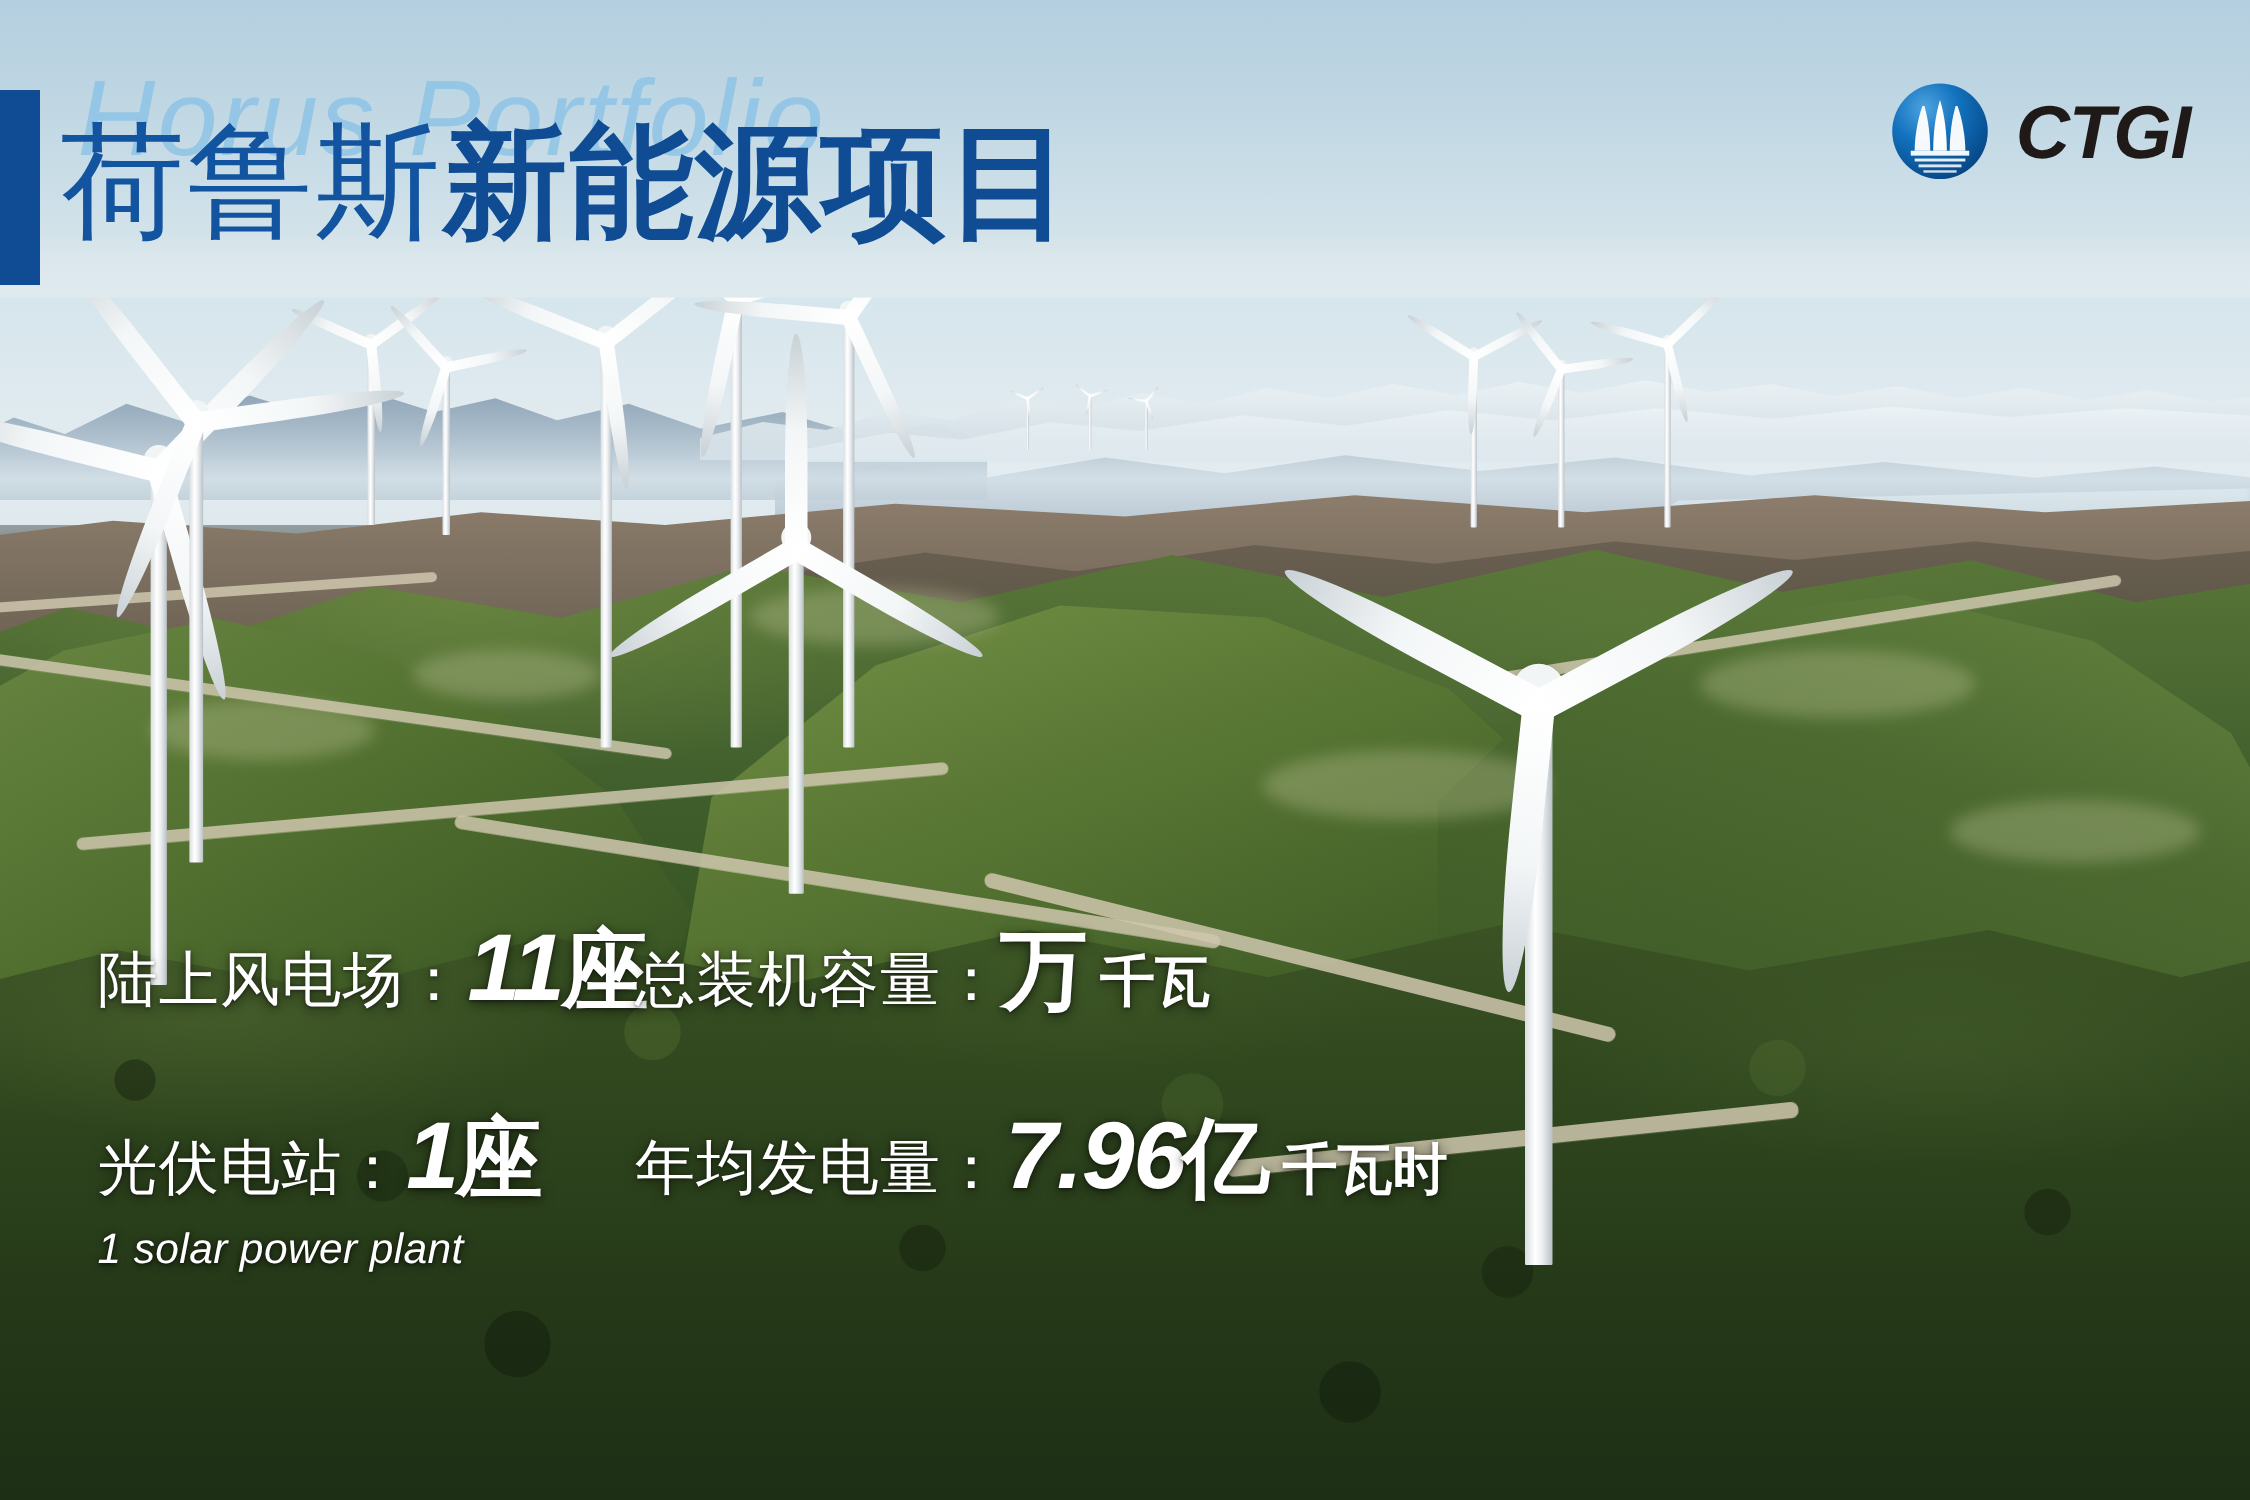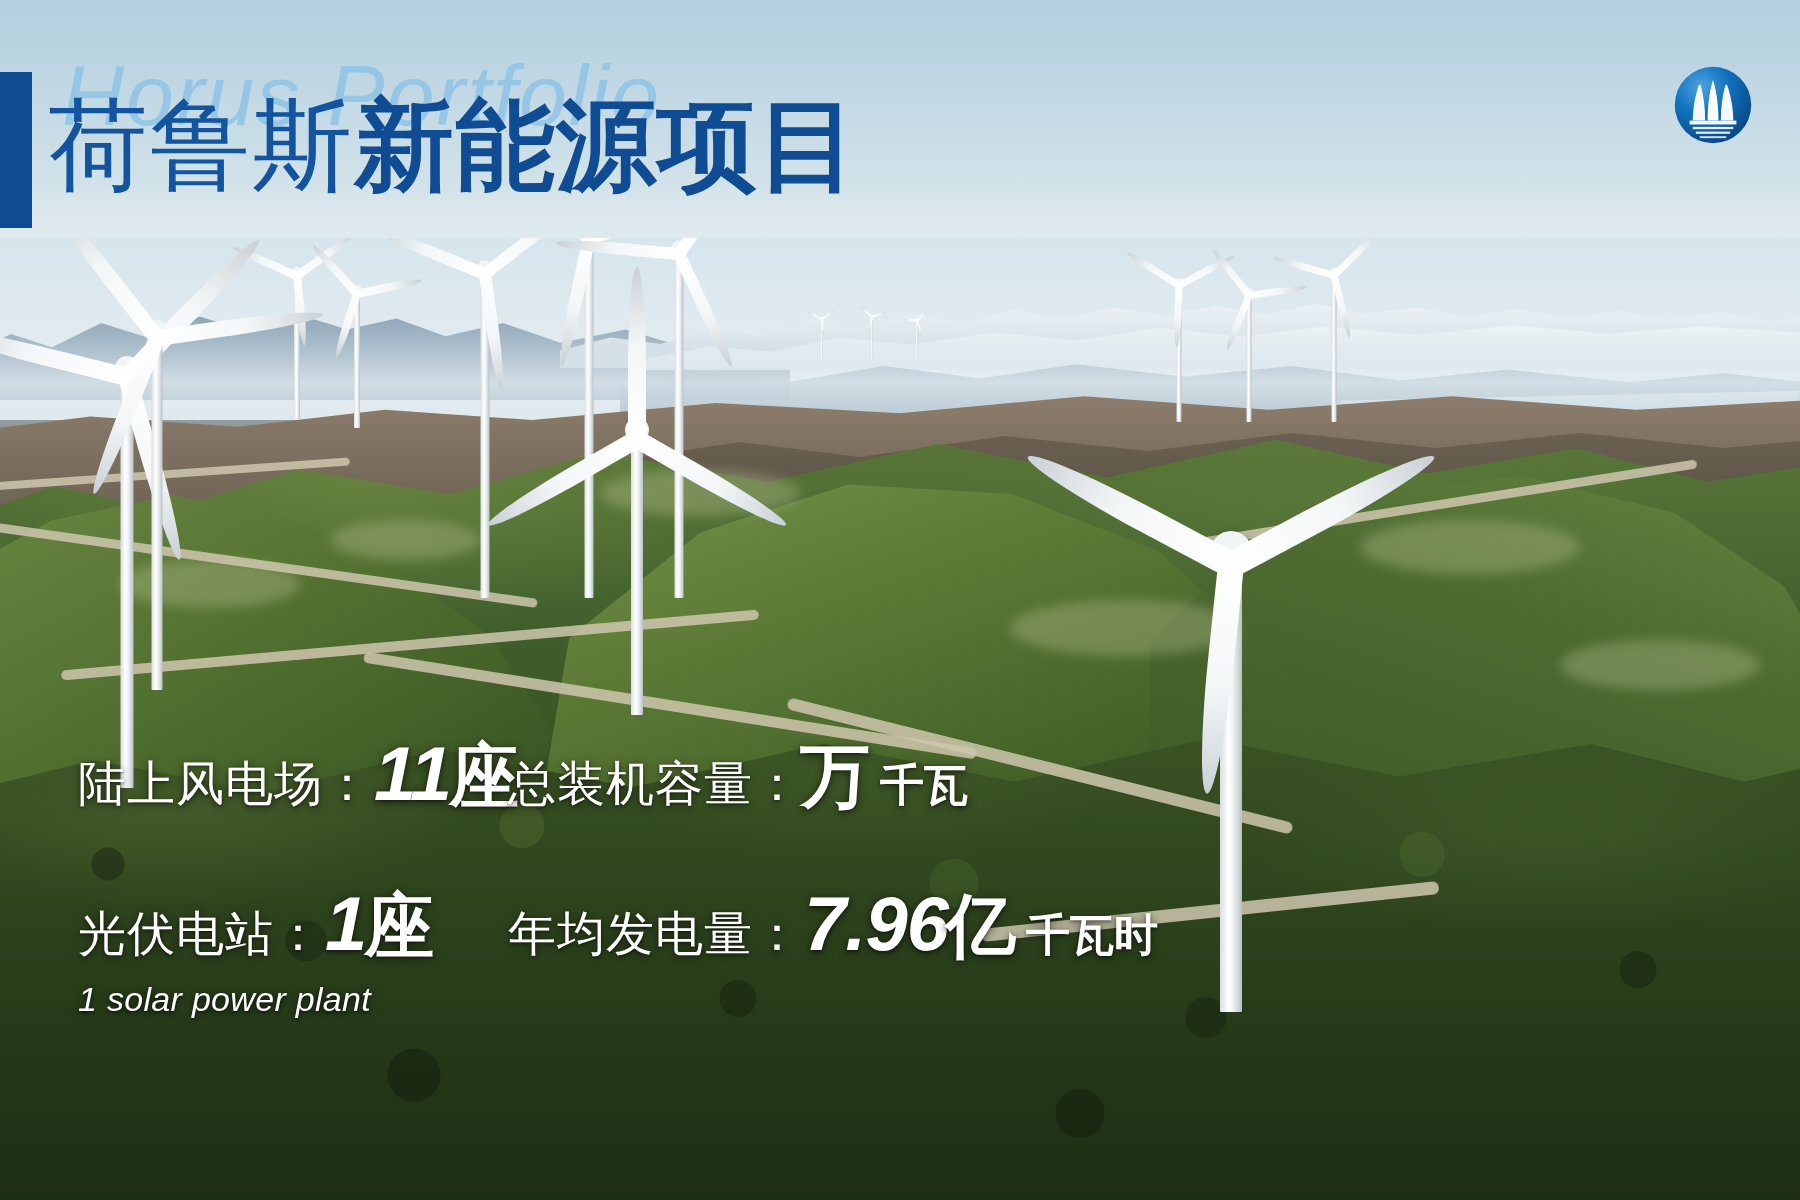--- a/index.html
+++ b/index.html
@@ -417,20 +417,21 @@
           <circle cx="50" cy="50" r="49" fill="url(#lg)"></circle>
           <path d="M32 24 C27 38 24 56 24 70 L40 70 C40 54 38 38 34 24 Z" fill="#ffffff" opacity=".96"></path>
           <path d="M68 24 C73 38 76 56 76 70 L60 70 C60 54 62 38 66 24 Z" fill="#ffffff" opacity=".96"></path>
           <path d="M50 18 C45 34 43 54 43 70 L57 70 C57 54 55 34 50 18 Z" fill="#ffffff"></path>
           <rect x="20" y="70" width="60" height="5" fill="#ffffff" opacity=".95"></rect>
           <rect x="24" y="78" width="52" height="3" fill="#ffffff" opacity=".9"></rect>
           <rect x="28" y="84" width="44" height="3" fill="#ffffff" opacity=".85"></rect>
           <rect x="33" y="90" width="34" height="2.5" fill="#ffffff" opacity=".8"></rect>
         </svg>
       </div>
+      <div class="brand-name">CTGI</div>
     </div>
   </div>
 
   <div class="stats">
 
     <div class="stat-row r1" style="left:78px;top:-470px;">
       <div class="stat-cn">
         <span class="stat-label">陆上风电场：</span>
         <span class="stat-value">11</span>
         <span class="stat-unit">座</span>

